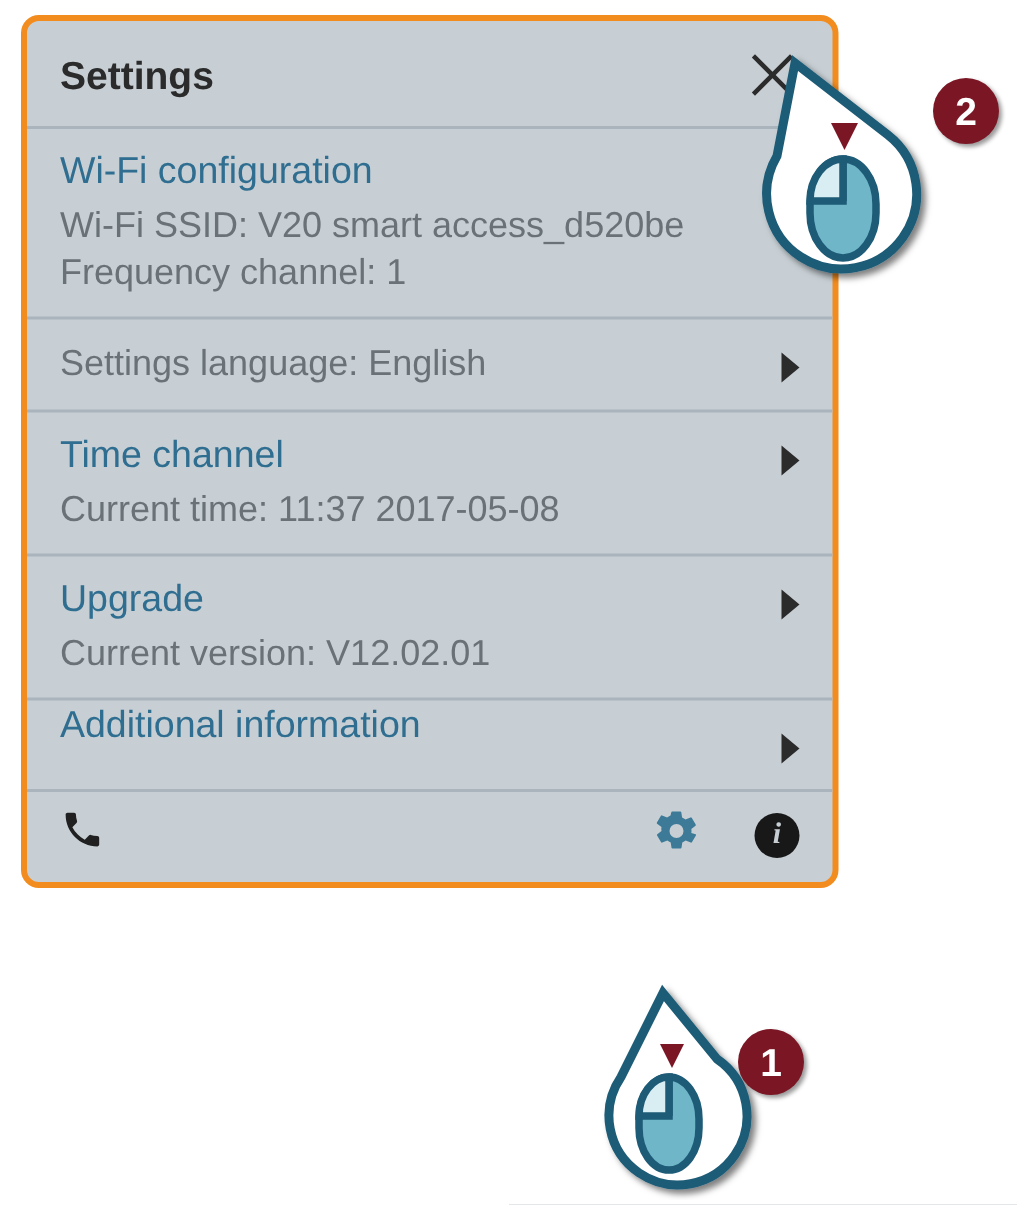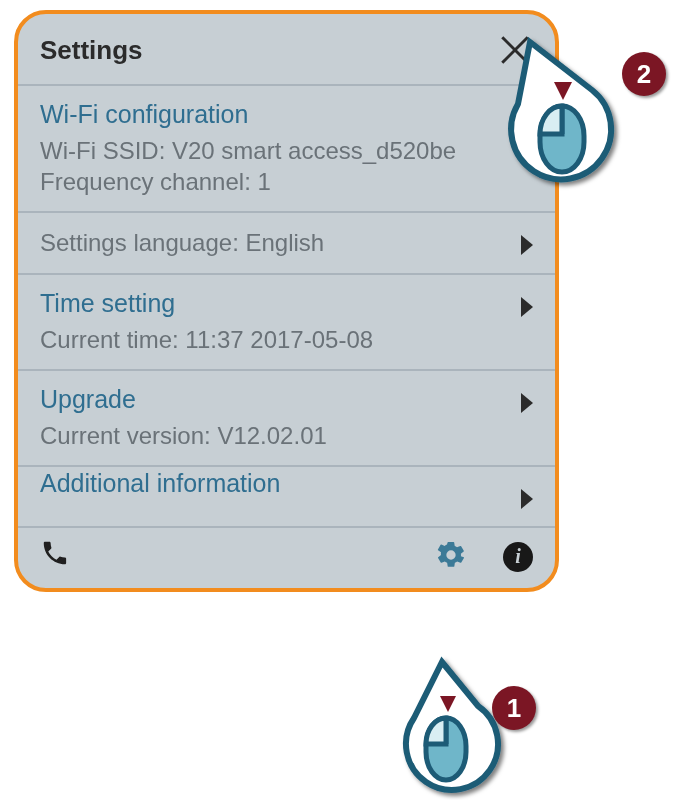--- a/index.html
+++ b/index.html
@@ -10,21 +10,21 @@
     width: 681px;
     height: 803px;
     position: relative;
   }
   .panel {
     position: absolute;
     left: 14px;
     top: 10px;
     width: 545px;
     border: 4px solid #f28c1e;
-    border-radius: 32px;
+    border-radius: 12px;
     background: #c7cfd4;
     overflow: hidden;
   }
   .header {
     display: flex;
     align-items: center;
     justify-content: space-between;
     padding: 18px 22px 16px 22px;
     border-bottom: 2px solid #aab4bc;
   }
@@ -152,21 +152,21 @@
     <div class="item-sub">Wi-Fi SSID: V20 smart access_d520be    Frequency channel: 1</div>
     <div class="chevron"></div>
   </div>
 
   <div class="item">
     <div class="item-sub">Settings language: English</div>
     <div class="chevron"></div>
   </div>
 
   <div class="item">
-    <div class="item-title">Time setting</div>
+    <div class="item-title">Time channel</div>
     <div class="item-sub">Current time: 11:37 2017-05-08</div>
     <div class="chevron"></div>
   </div>
 
   <div class="item">
     <div class="item-title">Upgrade</div>
     <div class="item-sub">Current version: V12.02.01</div>
     <div class="chevron"></div>
   </div>
 

